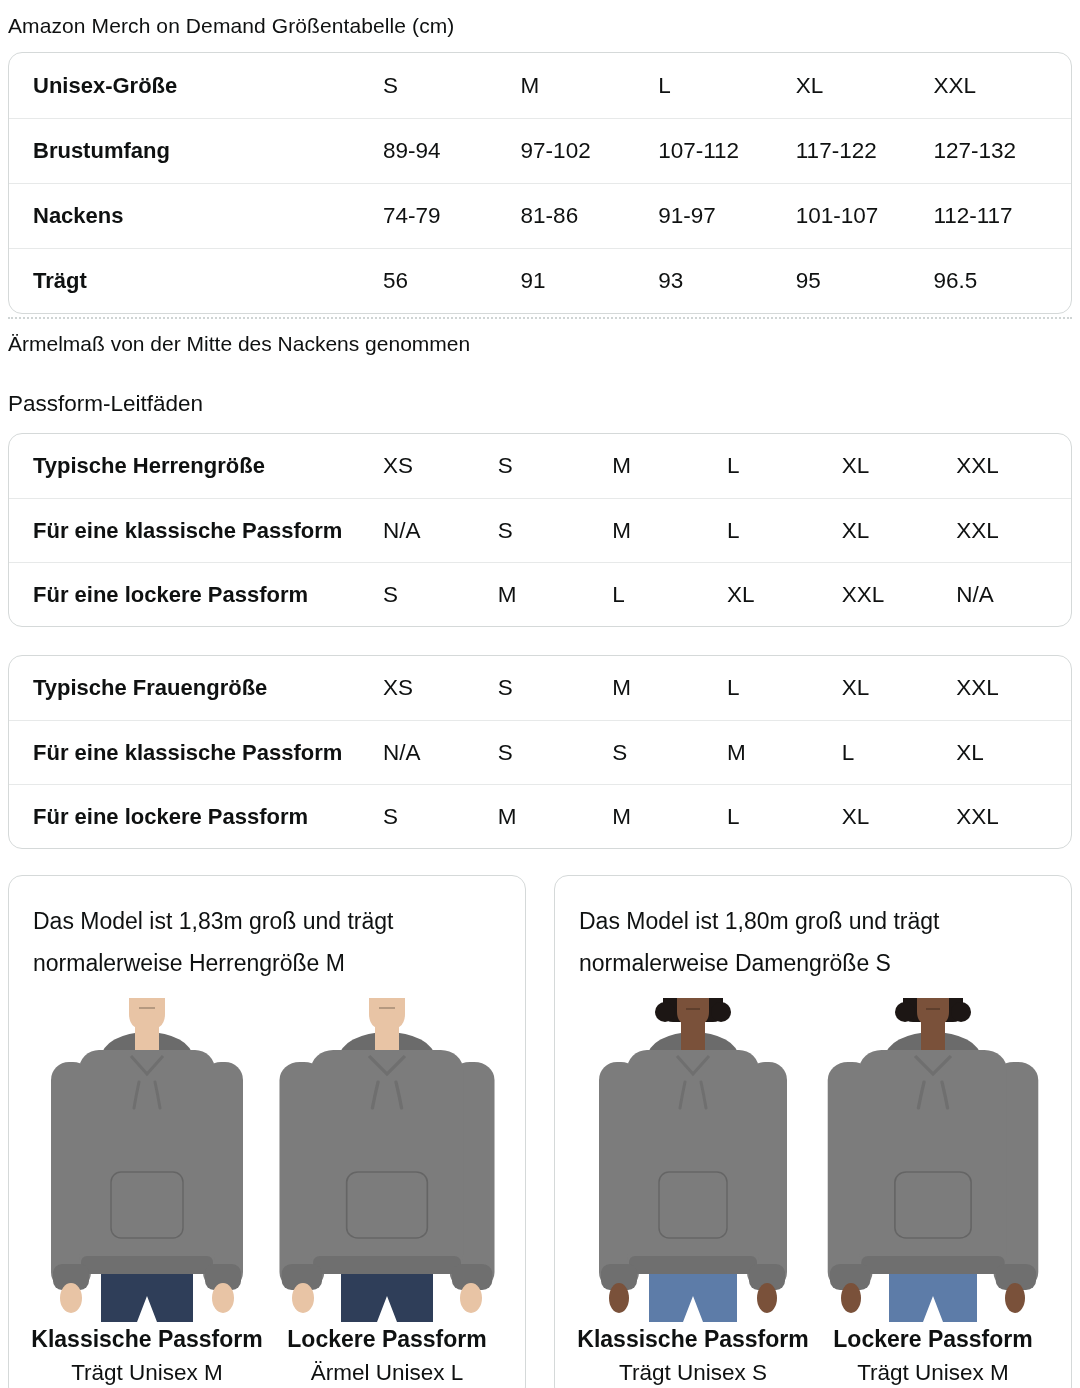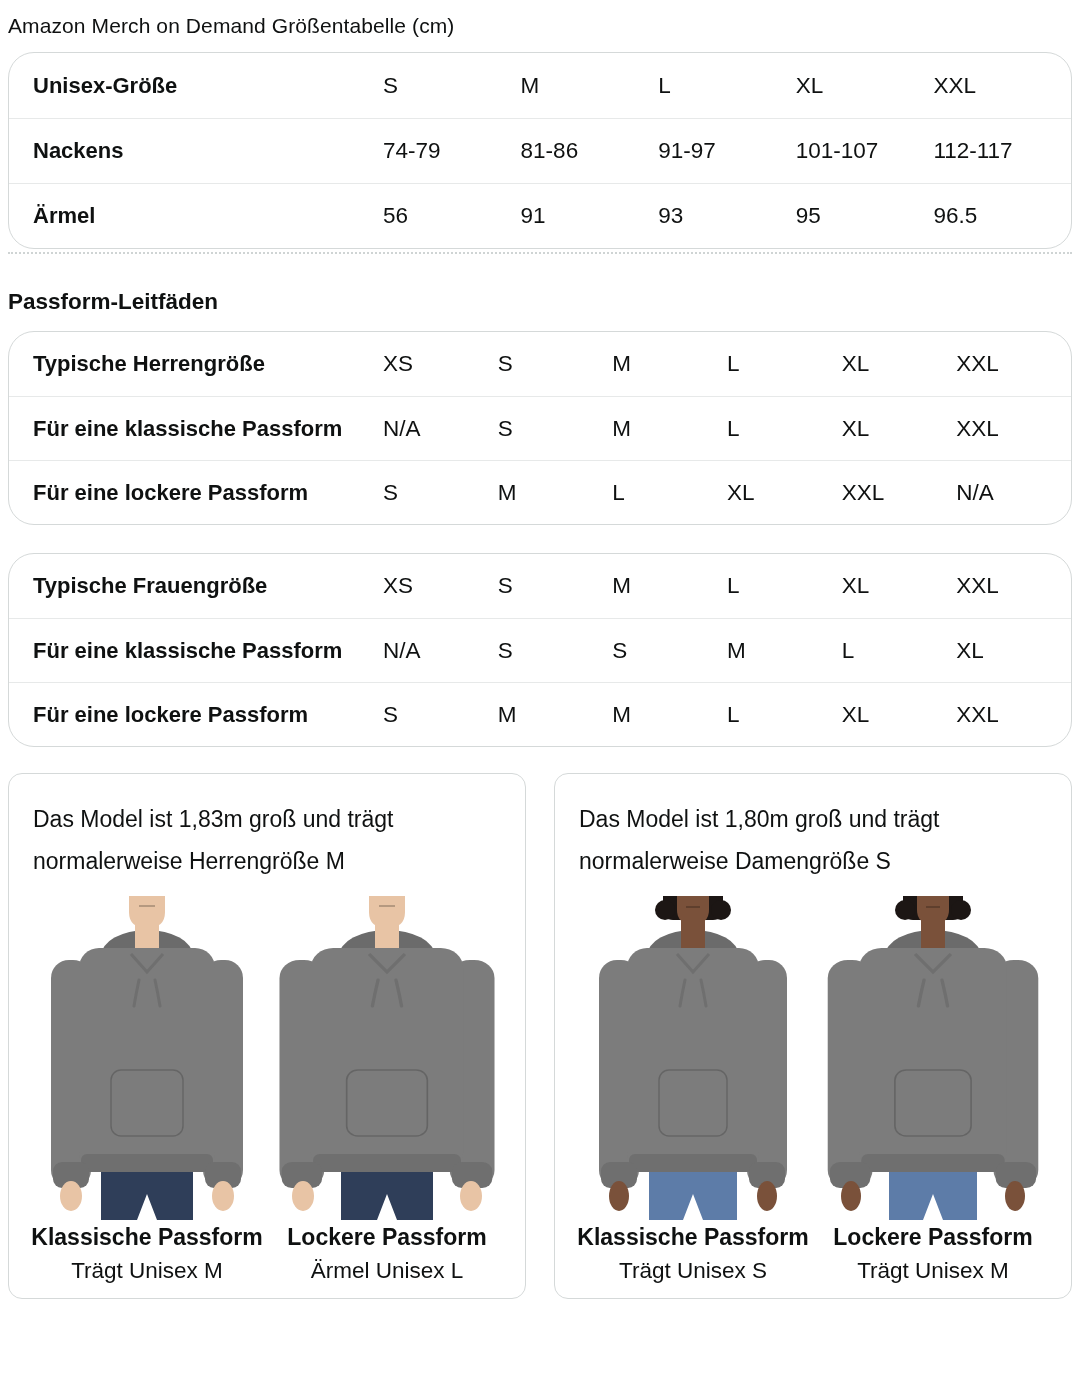--- a/index.html
+++ b/index.html
@@ -6,33 +6,33 @@
   html,body { background:#ffffff; }
   body {
     width:1080px; height:1388px; position:relative; overflow:hidden;
     color:#0f1111; font-family:"Liberation Sans", sans-serif; font-size:22px;
   }
   .page { padding:12px 8px 0 8px; }
 
   .page-title { font-size:21px; font-weight:400; margin:2px 0 14px 0; padding-left:0; letter-spacing:0.1px; }
 
   .card-table {
-    border:1px solid #d5d9d9; border-radius:26px; overflow:hidden; background:#fff;
+    border:1px solid #d5d9d9; border-radius:14px; overflow:hidden; background:#fff;
   }
   .trow { display:flex; align-items:center; height:65px; border-top:1px solid #e7e9e9; padding-left:24px; }
   .trow:first-child { border-top:none; }
   .tlabel { width:350px; flex:0 0 350px; font-weight:700; font-size:22px; }
   .tcell { flex:1 1 0; font-size:22.5px; font-weight:400; }
   .fit-table .trow { height:64px;align-items:center; }
 
   .dotted-divider { border-top:2px dotted #cfd4d4; margin:3px 0 0 0; }
 
   .table-note { font-size:21px; margin:13px 0 0 0; }
 
-  .section-heading { font-size:22.5px; font-weight:700; margin:35px 0 16px 0; }
+  .section-heading { font-size:22.5px; font-weight:400; margin:35px 0 16px 0; }
 
   .fit-table + .fit-table { margin-top:28px; }
 
   .cards-row { display:flex; gap:28px; margin-top:26px; }
   .model-card {
     flex:1 1 0; border:1px solid #d5d9d9; border-radius:14px; background:#fff;
     padding:24px 20px 16px 20px; height:526px; display:flex; flex-direction:column;
   }
   .card-desc { font-size:23px; line-height:42px; padding:0 4px; }
   .figures { display:flex; justify-content:center; gap:4px; margin-top:14px; flex:1; }
@@ -61,39 +61,48 @@
   <div class="card-table">
     <div class="trow">
       <div class="tlabel">Unisex-Größe</div>
       <div class="tcell">S</div>
       <div class="tcell">M</div>
       <div class="tcell">L</div>
       <div class="tcell">XL</div>
       <div class="tcell">XXL</div>
     </div>
     <div class="trow">
+      <div class="tlabel">Brustumfang</div>
+      <div class="tcell">89-94</div>
+      <div class="tcell">97-102</div>
+      <div class="tcell">107-112</div>
+      <div class="tcell">117-122</div>
+      <div class="tcell">127-132</div>
+    </div>
+    <div class="trow">
       <div class="tlabel">Nackens</div>
       <div class="tcell">74-79</div>
       <div class="tcell">81-86</div>
       <div class="tcell">91-97</div>
       <div class="tcell">101-107</div>
       <div class="tcell">112-117</div>
     </div>
     <div class="trow">
-      <div class="tlabel">Ärmel</div>
+      <div class="tlabel">Trägt</div>
       <div class="tcell">56</div>
       <div class="tcell">91</div>
       <div class="tcell">93</div>
       <div class="tcell">95</div>
       <div class="tcell">96.5</div>
     </div>
   </div>
 
   <div class="dotted-divider"></div>
 
+  <div class="table-note">Ärmelmaß von der Mitte des Nackens genommen</div>
 
   <div class="section-heading">Passform-Leitfäden</div>
 
   <div class="card-table fit-table">
     <div class="trow">
       <div class="tlabel">Typische Herrengröße</div>
       <div class="tcell">XS</div>
       <div class="tcell">S</div>
       <div class="tcell">M</div>
       <div class="tcell">L</div>

